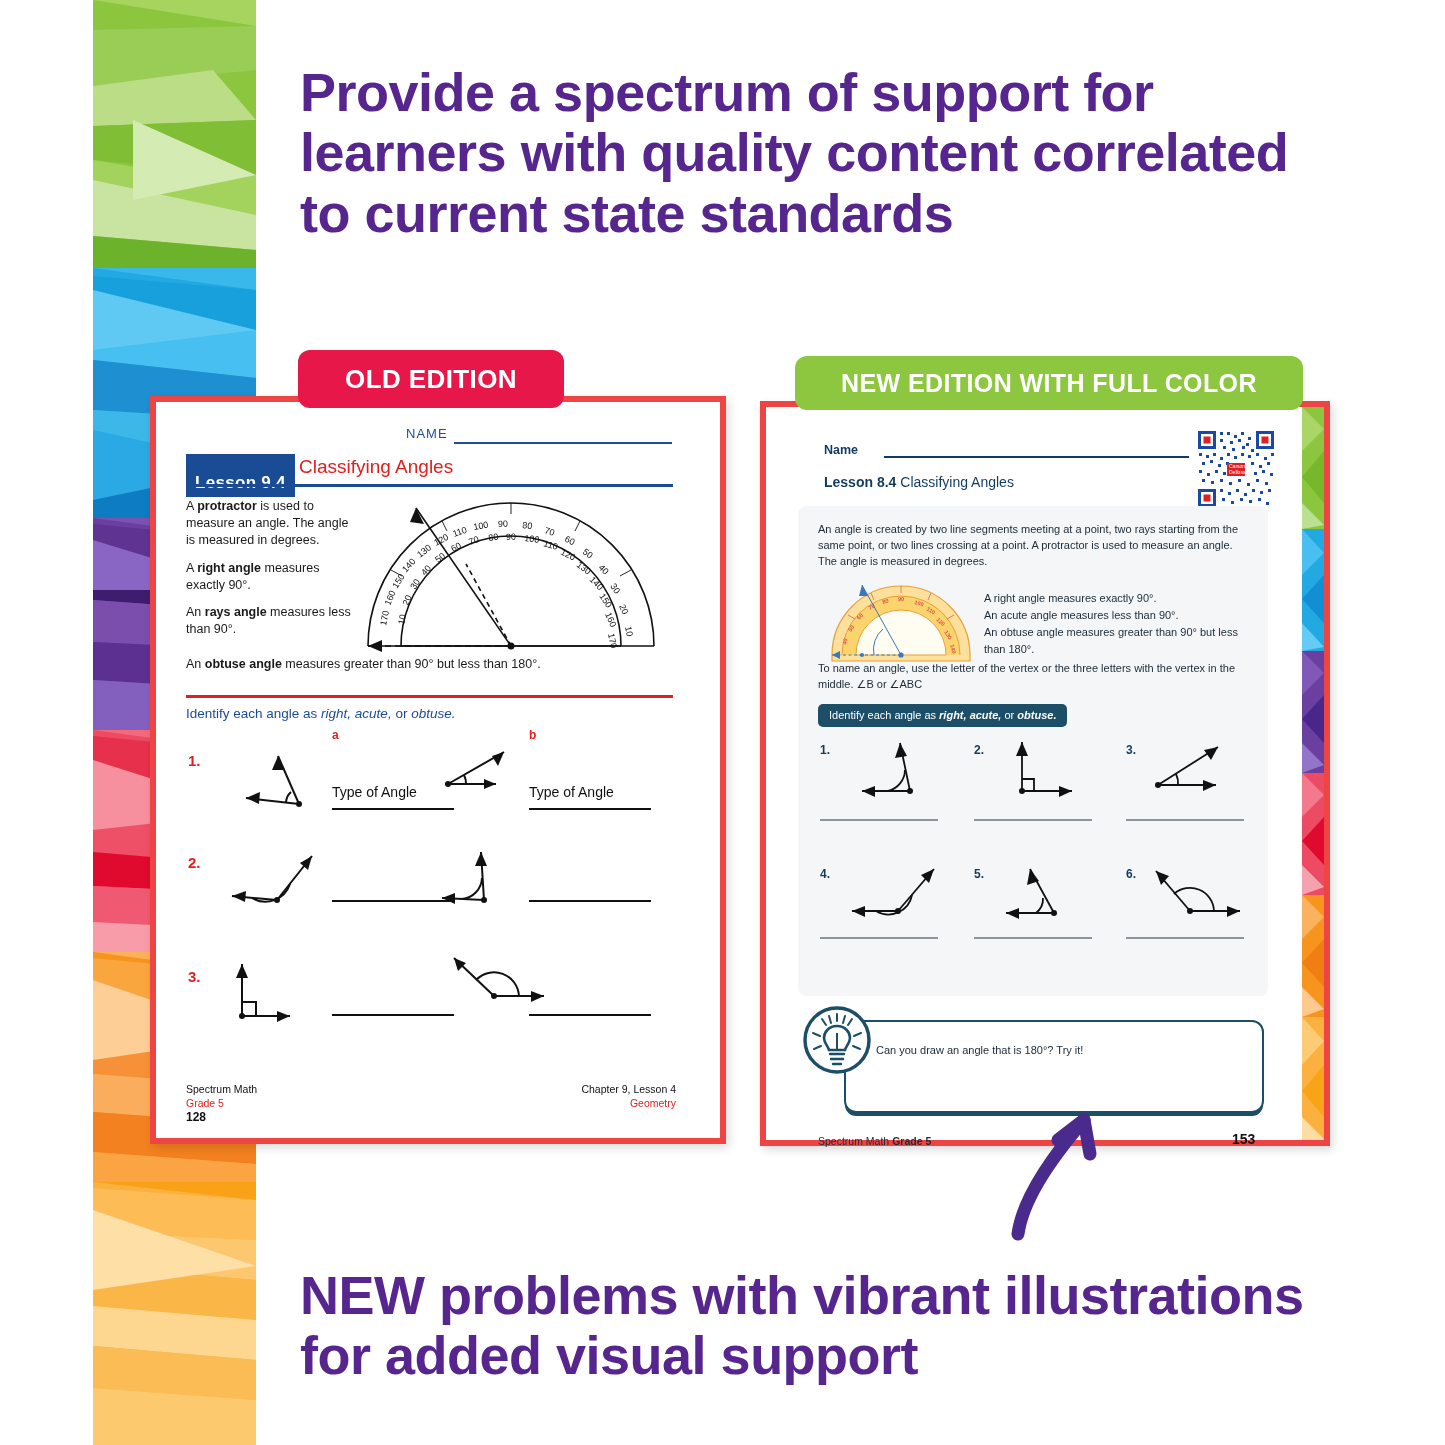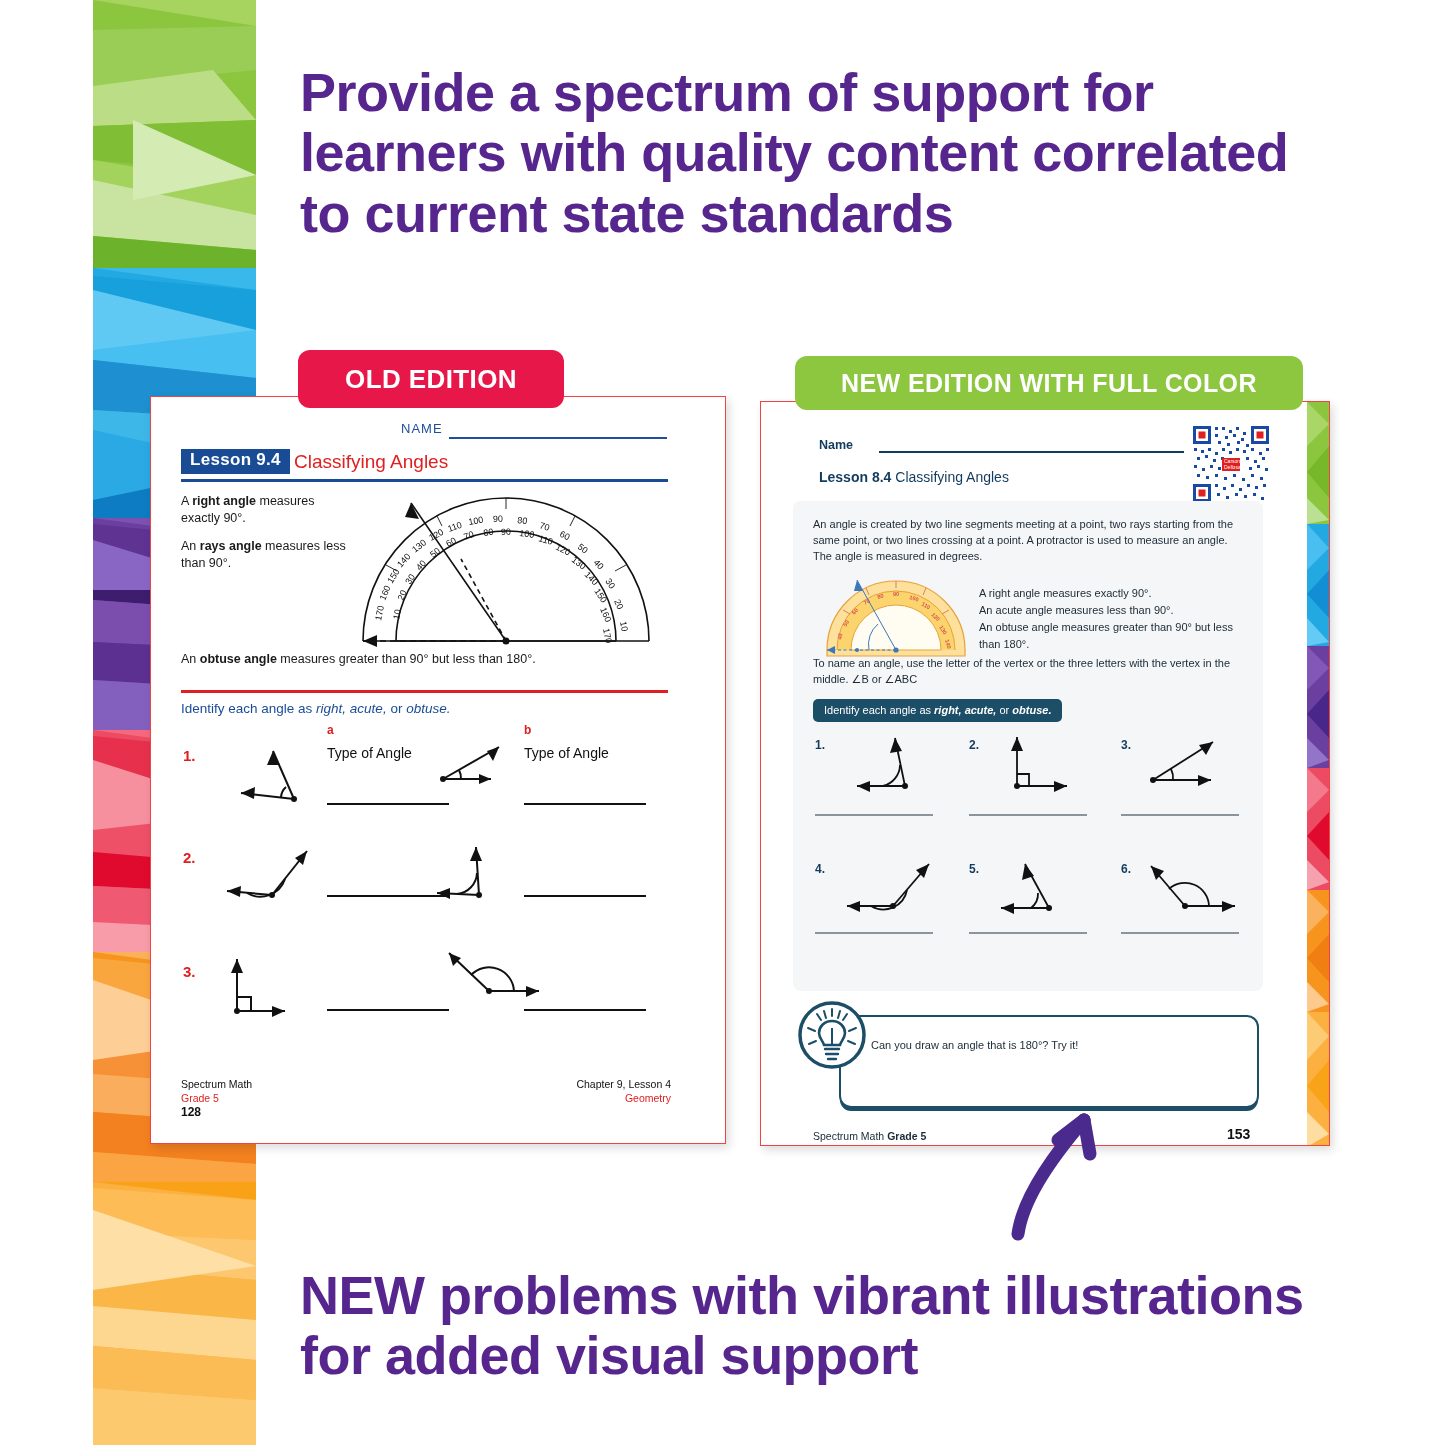--- a/index.html
+++ b/index.html
@@ -44,52 +44,52 @@
   }
   .badge-new {
     left: 795px; top: 356px; width: 508px; height: 54px;
     background: #8DC63F; border-radius: 12px; font-size: 25px;
   }
 
   
   .page {
     position: absolute;
     background: #fff;
-    border: 1px solid #ef4444;
+    border: 6px solid #ef4444;
     box-shadow: 3px 4px 9px rgba(0,0,0,0.14);
   }
   .page-old { left: 150px; top: 396px; width: 576px; height: 748px; }
   .page-new { left: 760px; top: 401px; width: 570px; height: 745px; padding: 0; }
 
   
   .new-edge {
     position: absolute; right: 0; top: 0; width: 22px; height: 100%;
     overflow: hidden;
   }
 
   
   .op { position: absolute; }
   .op-name { left: 250px; top: 24px; font-size: 13px; color: #1F4E9C; letter-spacing: 1px; }
   .op-nameline { left: 298px; top: 40px; width: 218px; height: 2px; background: #1F4E9C; }
   .lesson-tag {
     left: 30px; top: 52px; background: #1A4C96; color: #fff;
-    font-size: 17px; font-weight: bold; padding: 1px 9px 4px; letter-spacing: 0.3px;
+    font-size: 17px; font-weight: bold; padding: 19px 9px 4px; letter-spacing: 0.3px;
   }
   .lesson-title { left: 143px; top: 54px; font-size: 19px; color: #E02020; }
   .op-rule { left: 30px; top: 82px; width: 487px; height: 3px; background: #1A4C96; }
   .op-body { left: 30px; top: 96px; width: 166px; font-size: 12.5px; color: #1a1a1a; line-height: 1.35; }
   .op-body p { margin-bottom: 11px; }
   .op-body b { font-weight: bold; }
   .op-obtuse { left: 30px; top: 255px; width: 490px; font-size: 12.5px; color: #1a1a1a; }
   .op-redrule { left: 30px; top: 293px; width: 487px; height: 3px; background: #E02020; }
   .op-instr { left: 30px; top: 304px; font-size: 13.5px; color: #1A4C96; }
   .op-col-a { left: 176px; top: 326px; font-size: 12px; color: #E02020; font-weight: bold; }
   .op-col-b { left: 373px; top: 326px; font-size: 12px; color: #E02020; font-weight: bold; }
   .op-num { font-size: 15px; color: #E02020; font-weight: bold; }
-  .op-toa { font-size: 14px; color: #111; }
+  .op-toa { font-size: 14px; color: #111; margin-top: 34px; }
   .ansline { background: #111; height: 2px; }
   .op-foot { font-size: 10.5px; color: #111; line-height: 1.35; }
   .op-foot .red { color: #E02020; }
   .op-pg { font-size: 12px; font-weight: bold; color: #111; text-align: center; }
 
   
   .np { position: absolute; }
   .np-name { left: 58px; top: 36px; font-size: 12.5px; color: #123B5E; font-weight: bold; }
   .np-nameline { left: 118px; top: 49px; width: 305px; height: 1.5px; background: #123B5E; }
   .np-lesson { left: 58px; top: 67px; font-size: 14px; color: #123B5E; }
@@ -198,20 +198,21 @@
 
   <div class="page page-old">
     <div class="op op-name">NAME</div>
     <div class="op op-nameline"></div>
 
     <div class="op lesson-tag">Lesson 9.4</div>
     <div class="op lesson-title">Classifying Angles</div>
     <div class="op op-rule"></div>
 
     <div class="op op-body">
+      <p>A <b>protractor</b> is used to measure an angle. The angle is measured in degrees.</p>
       <p>A <b>right angle</b> measures exactly 90°.</p>
       <p>An <b>rays angle</b> measures less than 90°.</p>
     </div>
 
     <div class="op op-obtuse">An <b>obtuse angle</b> measures greater than 90° but less than 180°.</div>
 
     <svg class="op" style="left:190px; top:92px;" width="330" height="185" viewBox="0 0 330 185">
       <g fill="none" stroke="#111" stroke-width="1.6">
         <path d="M22,152 A143,143 0 0 1 308,152"></path>
         <path d="M55,152 A110,110 0 0 1 275,152"></path>

